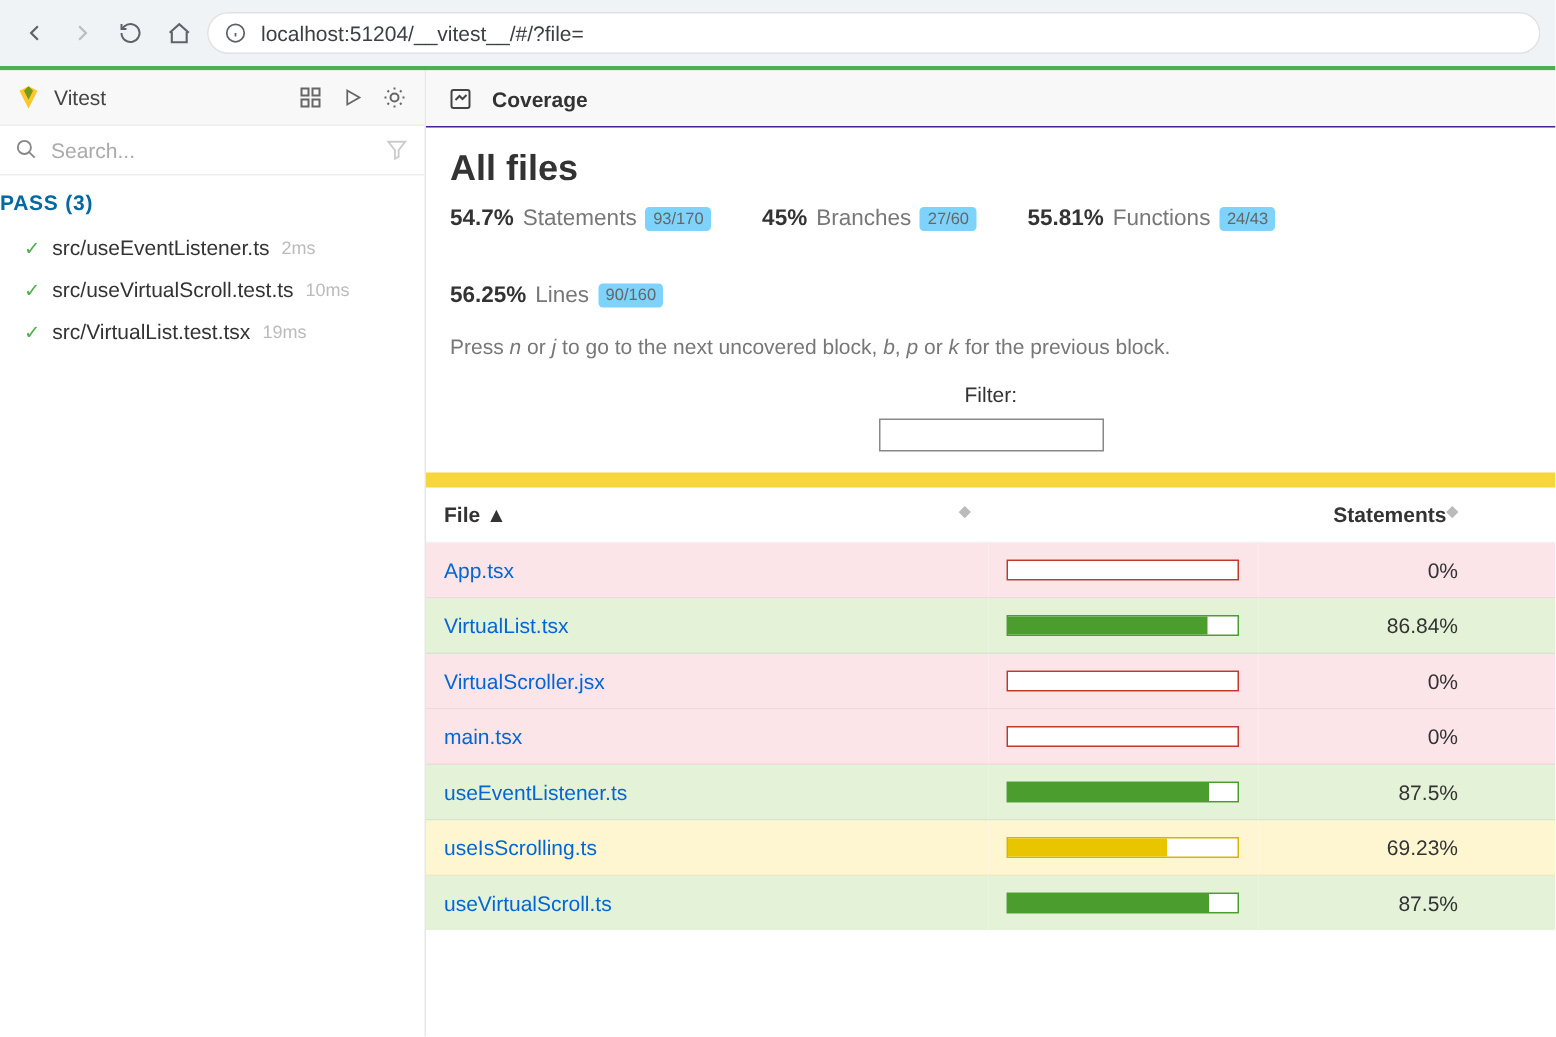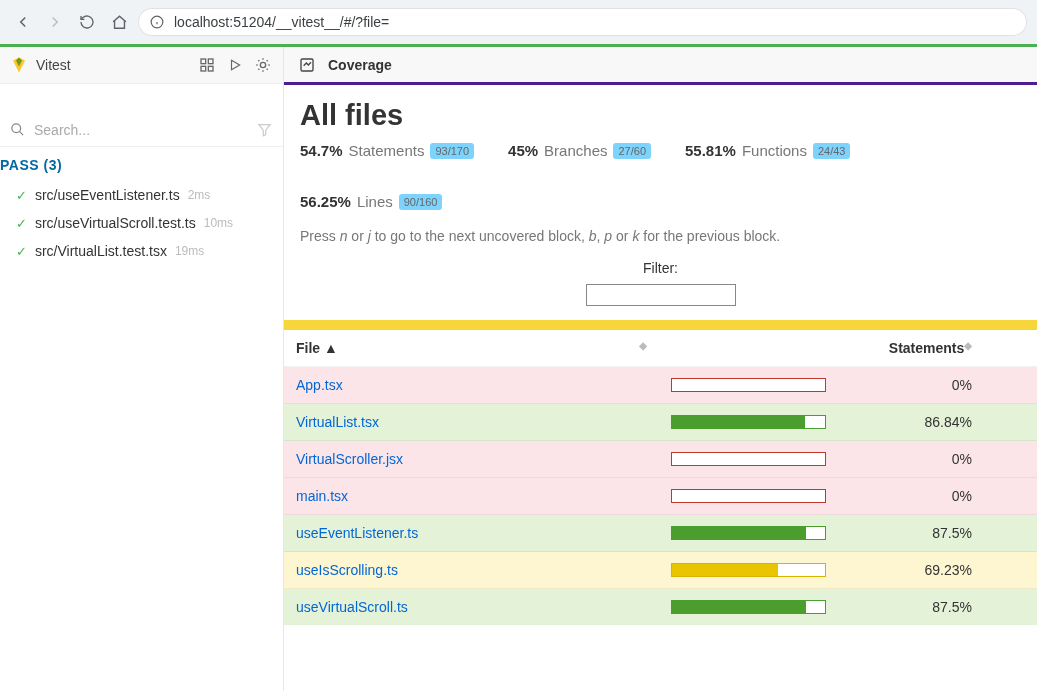--- a/index.html
+++ b/index.html
@@ -18,41 +18,41 @@
   .app { flex:1; display:flex; min-height:0; }
 
   
   .sidebar { width: 284px; border-right: 1px solid #e5e7eb; display:flex; flex-direction:column; background:#fff; }
   .sb-header { display:flex; align-items:center; padding: 8px 10px; border-bottom: 1px solid #eee; background:#f8f8f8; }
   .sb-header .brand { display:flex; align-items:center; gap:8px; font-weight:500; color:#444; }
   .sb-header .brand .logo { width:18px;height:18px;display:inline-flex;align-items:center;justify-content:center; }
   .sb-header .tools { margin-left:auto; display:flex; gap:8px; color:#666; }
   .sb-header .tools span { width:20px;height:20px;display:inline-flex;align-items:center;justify-content:center; }
 
-  .sb-search { display:flex; align-items:flex-start; padding: 8px 10px; border-bottom:1px solid #eee; gap:8px;margin-top:30px; }
+  .sb-search { display:flex; align-items:flex-start; padding: 8px 10px; border-bottom:1px solid #eee; gap:8px; }
   .sb-search input { flex:1; border:none; outline:none; font-size:14px; color:#666; background:transparent; }
   .sb-search input::placeholder { color:#aaa; }
   .sb-search .searchicon { color:#888; width:16px;height:16px;display:inline-flex; }
   .sb-search .filtericon { color:#ccc; width:16px;height:16px;display:inline-flex; }
 
   .pass-banner { text-align:left; font-weight:600; letter-spacing:.5px; padding:10px 0 8px; color:#0369a1; }
 
   .test-list { padding: 0 6px 6px; }
   .test-item { display:flex; align-items:center; gap:8px; padding: 6px 6px 6px 10px; font-size:14px; }
   .test-item .check { color:#4caf50; font-size:13px; }
   .test-item .fname { color:#333; }
   .test-item .time { color:#bbb; font-size:12px; }
 
   
   .main { flex:1; display:flex; flex-direction:column; min-width:0; background:#fff; }
-  .main-header { display:flex; align-items:center; gap:12px; height:38px; padding:0 14px; border-bottom:3px solid #4c1d95; background:#f8f8f8; font-weight:600; }
+  .main-header { display:flex; align-items:center; gap:12px; height:38px; padding:0 14px; border-bottom:1px solid #4c1d95; background:#f8f8f8; font-weight:600; }
   .main-header .covicon { width:18px;height:18px;display:inline-flex;align-items:center;justify-content:center;color:#444; }
 
   .cov { padding: 14px 16px 0; }
-  .cov h1 { font-size:29px; font-weight:700; margin-bottom:10px; }
+  .cov h1 { font-size:24px; font-weight:700; margin-bottom:10px; }
   .metrics { display:flex; gap:34px; flex-wrap:wrap; margin-bottom:18px; font-size:15px; }
   .metric { display:flex; align-items:center; gap:6px; }
   .metric b { font-weight:700; }
   .metric .label { color:#777; }
   .metric .frac { background:#7dd3fc; color:#666; border-radius:3px; font-size:11px; padding:2px 5px; }
   .hint { color:#777; margin-bottom:16px; }
   .hint i { font-style:italic; }
   .filterrow { display:flex; align-items:center; gap:8px; margin-bottom:14px;flex-direction:column; }
   .filterrow input { width:150px; height:22px; border:1px solid #888; }
 

